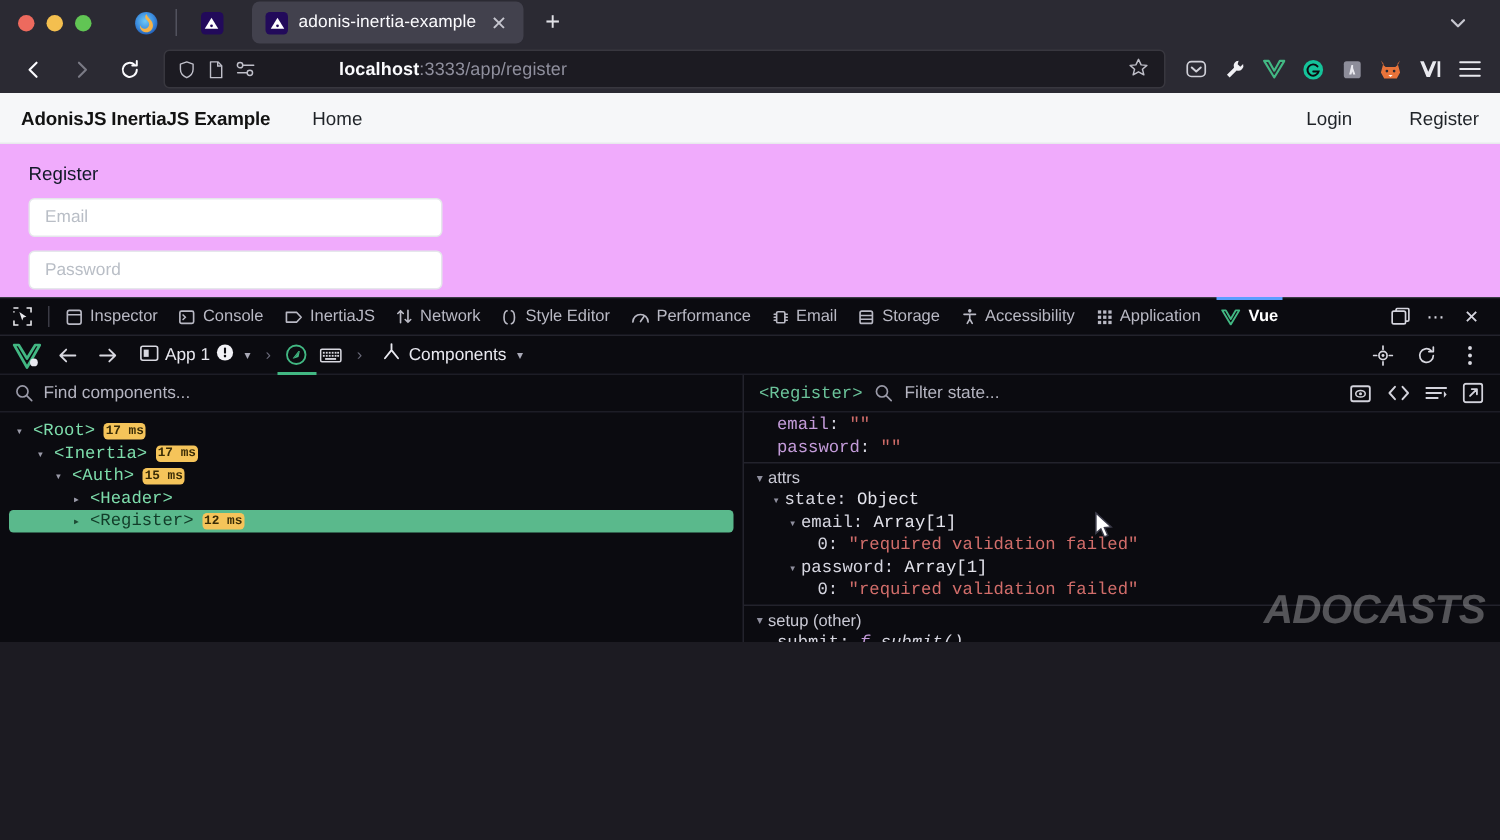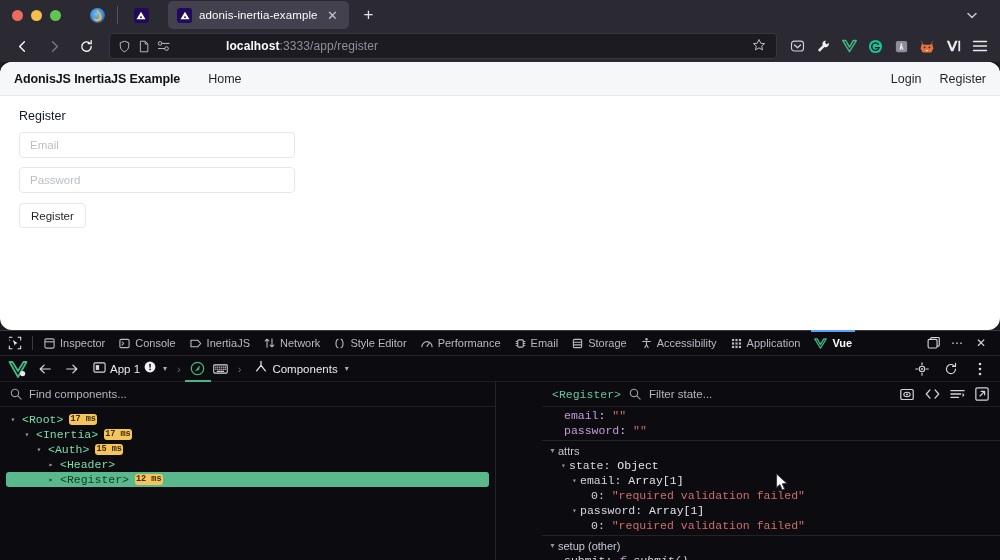--- a/index.html
+++ b/index.html
@@ -4,21 +4,21 @@
 <style>
   * { box-sizing: border-box; margin: 0; padding: 0; }
   html, body { width: 1000px; height: 560px; overflow: hidden; }
   body {
     font-family: "Liberation Sans", sans-serif;
     background: #1c1b22;
     color: #fbfbfe;
     font-size: 12px;
     -webkit-font-smoothing: antialiased;
   }
-  .app { width: 1000px; height: 560px; position: relative; display: flex; flex-direction: column; }
+  .app { width: 1000px; height: 428px; position: relative; display: flex; flex-direction: column; }
 
   
   .tabstrip {
     height: 30px; background: #2b2a33; display: flex; align-items: center;
     padding: 0 6px; flex-shrink: 0; position: relative;
   }
   .traffic { display: flex; align-items: center; gap: 8px; padding: 0 8px 0 6px; }
   .dot { width: 11px; height: 11px; border-radius: 50%; display: block; }
   .dot.red { background: #ed6a5e; }
   .dot.yellow { background: #f4bf4f; }
@@ -75,28 +75,28 @@
   .url-text b { color: #fbfbfe; font-weight: 700; }
   .star { color: #bfbfc9; margin-right: 2px; }
   .ext-icons { display: flex; align-items: center; gap: 2px; }
   .ext {
     width: 24px; height: 24px; display: flex; align-items: center; justify-content: center;
     border-radius: 4px;
   }
   .hamburger { width: 26px; height: 24px; display:flex; align-items:center; justify-content:center; }
 
   
-  .page { flex: 1; background: #ffffff; overflow: hidden; position: relative; border-radius: 12px; }
+  .page { flex: 1; background: #f0abfc; overflow: hidden; position: relative; }
   .site-nav {
     height: 34px; background: #f6f7f9; border-bottom: 1px solid #e8eaed;
     display: flex; align-items: center; padding: 0 14px;
   }
   .brand { font-size: 12.5px; font-weight: 700; color: #121212; letter-spacing: -0.1px; }
   .nav-link { font-size: 12.5px; color: #1f2328; margin-left: 28px; }
-  .site-nav-right { margin-left: auto; display: flex; align-items: center; gap: 18px; }
+  .site-nav-right { margin-left: auto; display: flex; align-items: center; gap: 38px; }
   .site-nav-right .nav-link { margin-left: 0; }
 
   .form-area { padding: 13px 19px; }
   .form-title { font-size: 12.5px; color: #111827; margin-bottom: 9px; }
   .field {
     display: block; width: 276px; height: 26px; border: 1px solid #e5e7eb; border-radius: 4px;
     margin-bottom: 9px; padding: 0 10px; font-size: 11.5px; color: #111827;
     font-family: "Liberation Sans", sans-serif; background: #fff; outline: none;
   }
   .field::placeholder { color: #b9bec6; }
@@ -145,21 +145,21 @@
   .vtb-tabicon {
     width: 20px; height: 20px; display:flex; align-items:center; justify-content:center;
     position: relative;
   }
   .vtb-tabicon.sel::after {
     content:''; position:absolute; left:-3px; right:-3px; bottom:-3px; height:2px; background:#42b883;
   }
   .vue-toolbar-right { margin-left: auto; display: flex; align-items: center; gap: 5px; }
 
   
-  .vue-body { flex: 1; display: flex; min-height: 0; gap: 46px; }
+  .vue-body { flex: 1; display: flex; min-height: 0; }
   .vue-left { width: 496px; border-right: 1px solid #23232c; display: flex; flex-direction: column; }
   .search-row {
     height: 25px; display: flex; align-items: center; gap: 7px; padding: 0 10px;
     border-bottom: 1px solid #1d1d26; flex-shrink: 0;
   }
   .search-row .sicon { color: #9a9aa8; display:flex; }
   .search-ph { font-size: 11.5px; color: #b4b4c0; }
   .tree { flex: 1; padding-top: 5px; overflow: hidden; }
   .tnode {
     display: flex; align-items: center; height: 15px; font-size: 11.5px;
@@ -759,17 +759,20 @@
               <span class="v-fn">submit()</span>
           </div>
 
           <div class="cursor" style="left:233px; top:66px;">
             <svg width="15" height="19" viewBox="0 0 15 19">
               <path d="M1.6 1 1.6 14.6 4.9 11.6 7.2 16.9 9.6 15.9 7.3 10.8 11.8 10.3z" fill="#ffffff" stroke="#3a3a48" stroke-width="1"></path>
             </svg>
           </div>
         </div>
 
+        <div class="watermark">
+          <span>ADOCASTS</span>
+        </div>
       </div>
 
     </div>
   </div>
 </div>
 
 </body></html>

